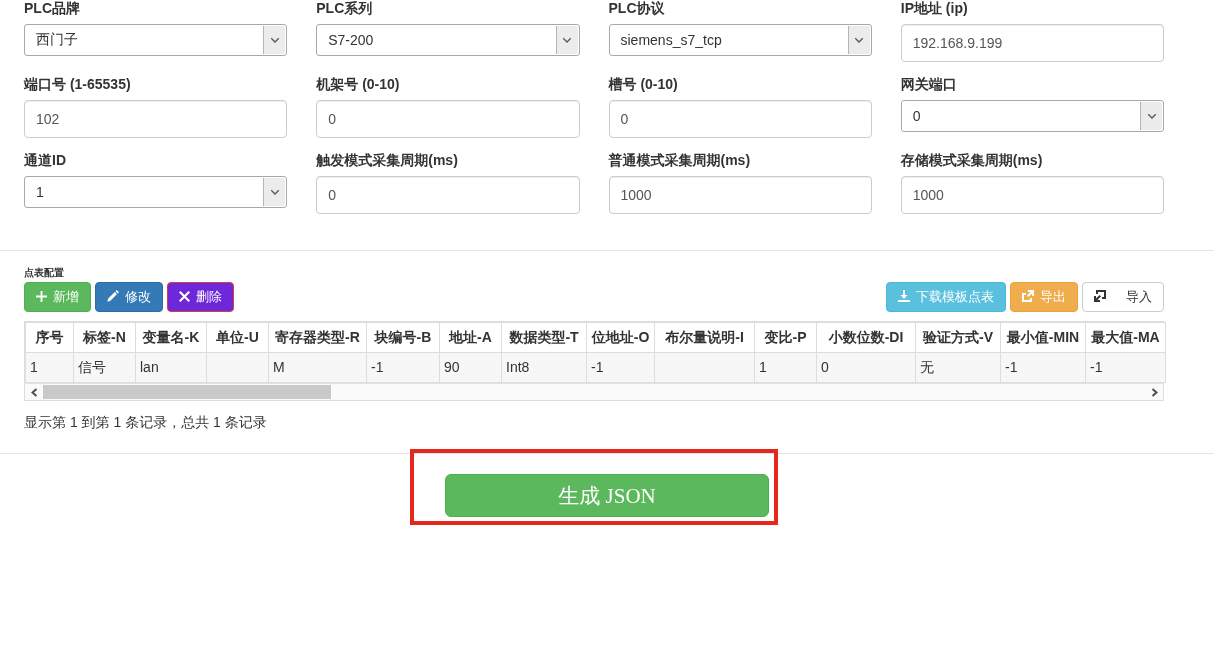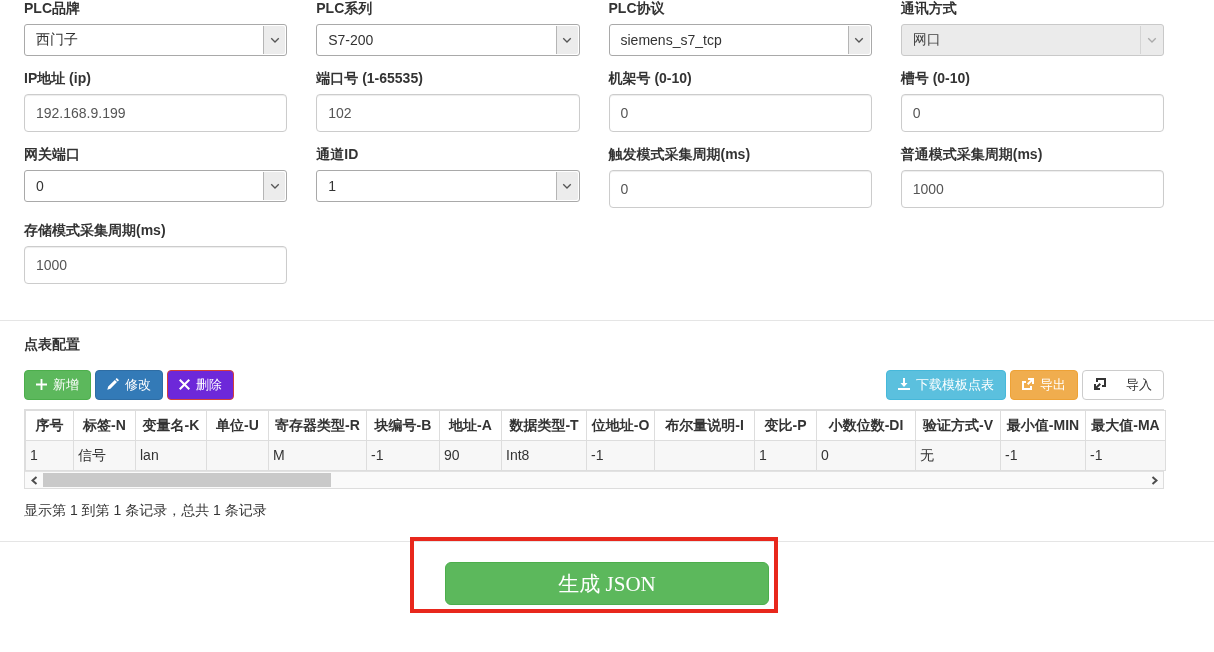--- a/index.html
+++ b/index.html
@@ -18,22 +18,22 @@
     display:flex; align-items:center; padding:0 30px 0 11px; font-size:14px; color:#333; cursor:default; }
   .sel-btn { position:absolute; right:1px; top:1px; bottom:1px; width:22px; background:#ececec;
     border-left:1px solid #b5b5b5; border-radius:0 2px 2px 0; display:flex; align-items:center; justify-content:center; }
   .select.disabled { background:#ebebeb; border-color:#c9c9c9; color:#444; }
   .select.disabled .sel-btn { background:#ebebeb; border-left-color:#d4d4d4; }
   .select.disabled .sel-btn svg polyline { stroke:#aaa; }
 
   .rule { border:0; border-top:1px solid #e5e5e5; margin-top:22px; }
 
   
-  .section-title { font-size:14px; font-weight:bold; color:#333; margin-top:15px; }
-  .toolbar { margin-top:16px; display:flex; justify-content:space-between; align-items:flex-end; }
+  .section-title { font-size:10px; font-weight:bold; color:#333; margin-top:15px; }
+  .toolbar { margin-top:2px; display:flex; justify-content:space-between; align-items:flex-end; }
   .btn-group-left, .btn-group-right { display:flex; gap:4px; }
   .btn { height:30px; padding:0 11px; border-radius:4px; border:1px solid transparent; font-size:13px;
     color:#fff; display:inline-flex; align-items:center; gap:6px; cursor:pointer; white-space:nowrap;
     font-family:"Liberation Sans","DejaVu Sans",sans-serif; }
   .btn-success { background:#5cb85c; border-color:#4cae4c; }
   .btn-primary { background:#337ab7; border-color:#2e6da4; }
   .btn-danger  { background:#6d28d9; border-color:#d43f3a; }
   .btn-info    { background:#5bc0de; border-color:#46b8da; }
   .btn-warning { background:#f0ad4e; border-color:#eea236; }
   .btn-default { background:#fff; border-color:#ccc; color:#333;gap:20px; }
@@ -98,31 +98,20 @@
       <div class="select">
         <span>siemens_s7_tcp</span>
         <span class="sel-btn">
           <svg width="10" height="8" viewBox="0 0 12 8">
               <polyline points="1.5,2 6,6.5 10.5,2" fill="none" stroke="#555" stroke-width="1.6"></polyline>
             </svg>
         </span>
       </div>
     </div>
 
-    <div class="field">
-      <label class="flabel">通讯方式</label>
-      <div class="select disabled">
-        <span>网口</span>
-        <span class="sel-btn">
-          <svg width="10" height="8" viewBox="0 0 12 8">
-              <polyline points="1.5,2 6,6.5 10.5,2" fill="none" stroke="#555" stroke-width="1.6"></polyline>
-            </svg>
-        </span>
-      </div>
-    </div>
 
     <div class="field">
       <label class="flabel">IP地址 (ip)</label>
       <input class="tinput" value="192.168.9.199" style="">
     </div>
 
     <div class="field">
       <label class="flabel">端口号 (1-65535)</label>
       <input class="tinput" value="102" style="">
     </div>

